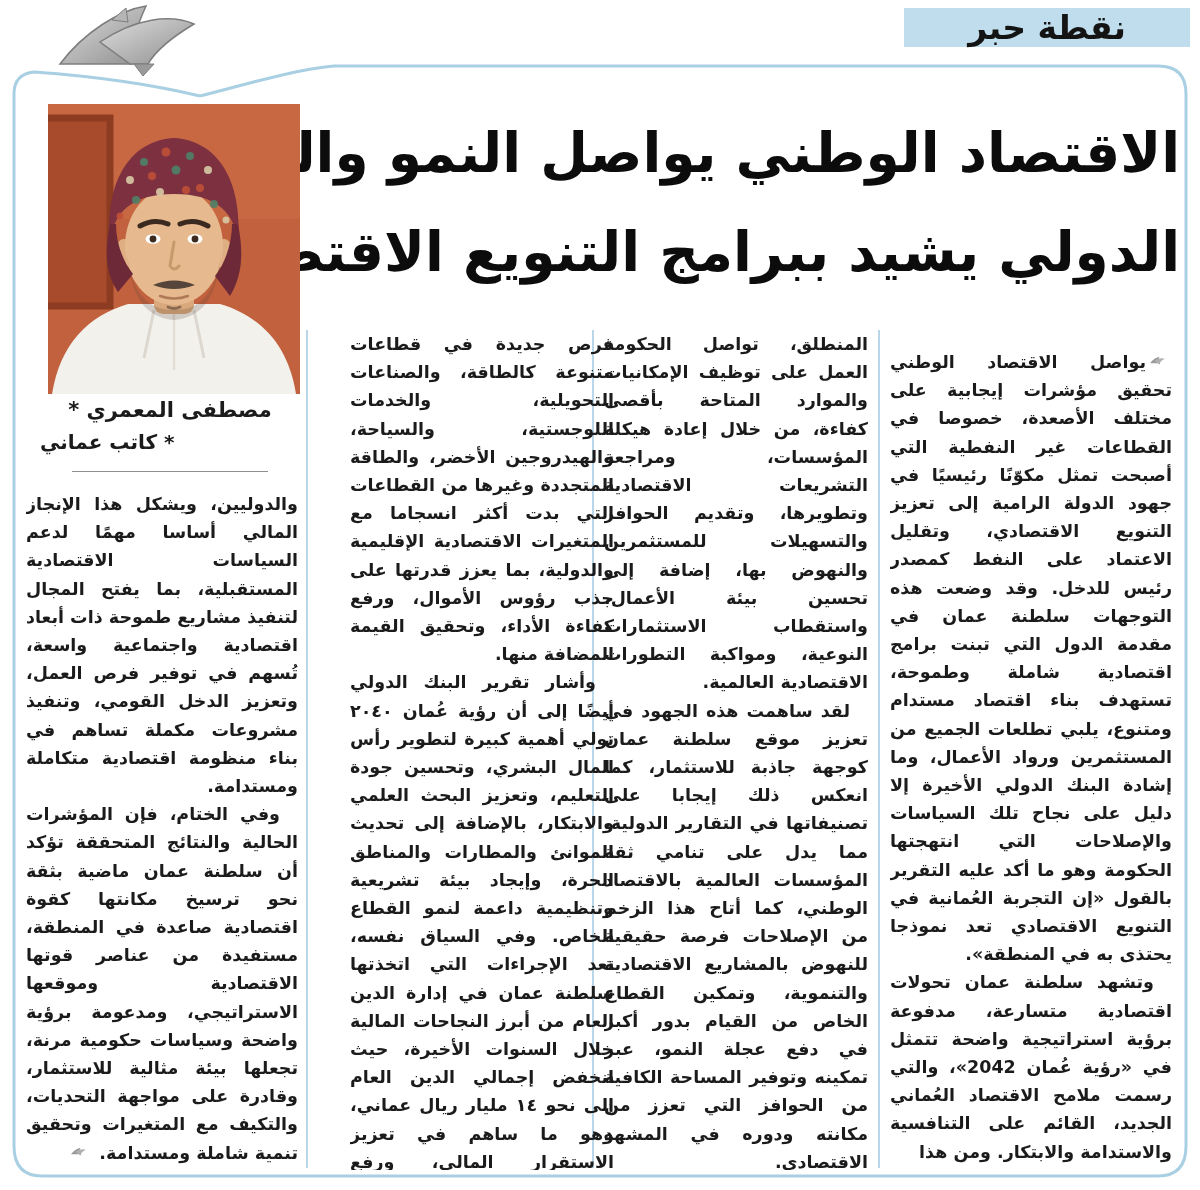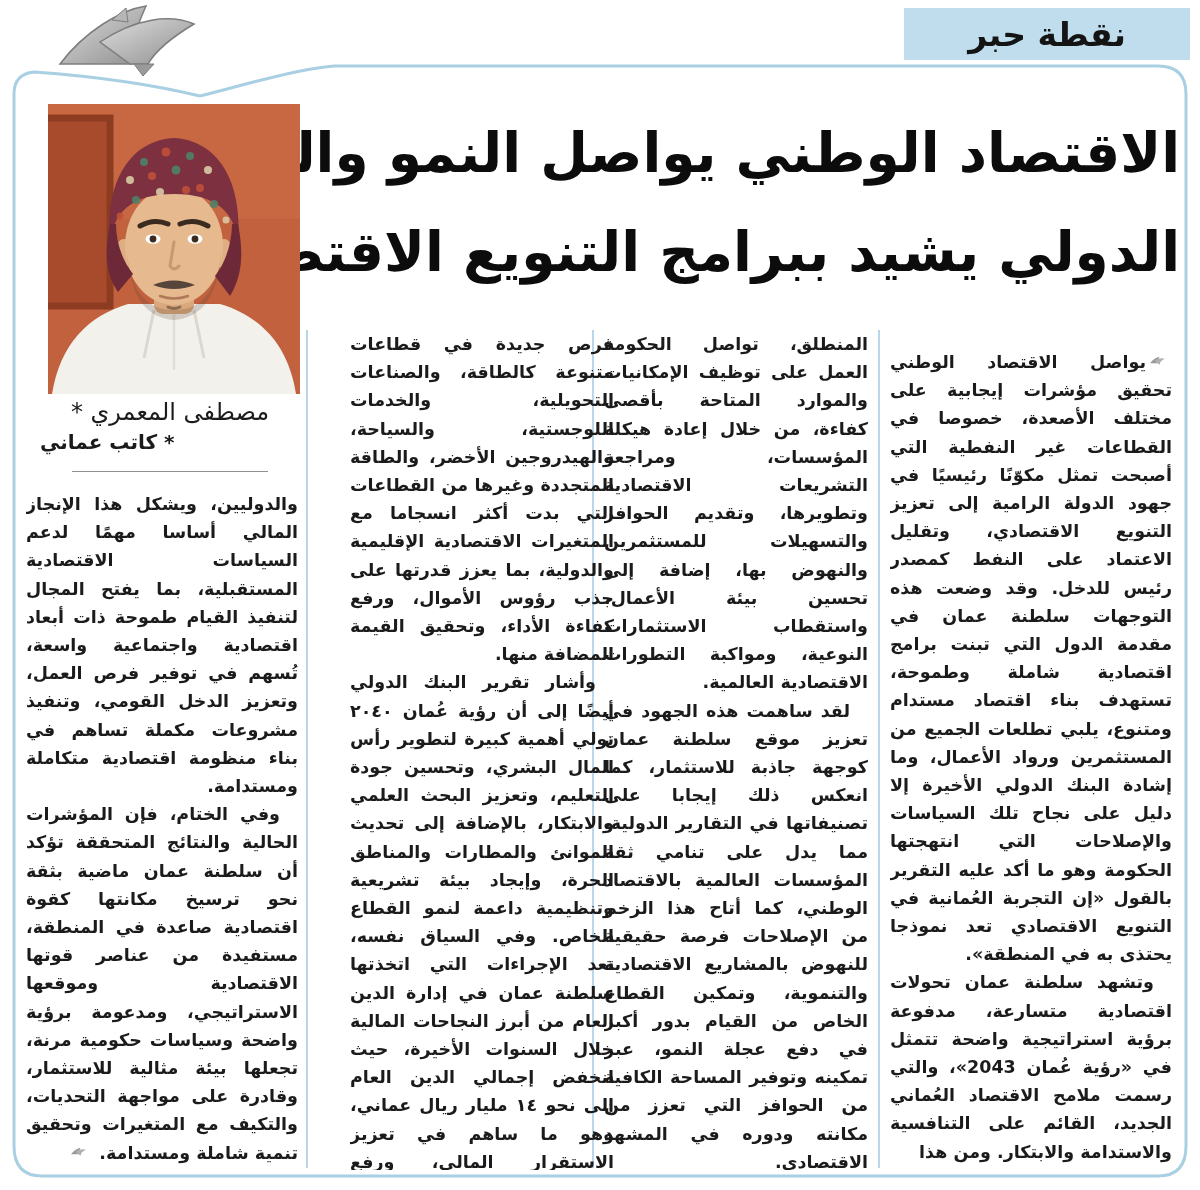--- a/index.html
+++ b/index.html
@@ -6,32 +6,32 @@
   body{
     width:1200px;height:1190px;position:relative;overflow:hidden;
     background:#ffffff;
     font-family:"DejaVu Sans","Liberation Sans",sans-serif;
     color:#1b1b1b;
   }
   .abs{position:absolute;}
 
   
   .banner{
-    left:904px;top:8px;width:286px;height:52px;
+    left:904px;top:8px;width:286px;height:39px;
     display:flex;align-items:center;justify-content:center;
   }
   .banner-title{
     font-size:33px;font-weight:bold;color:#141414;letter-spacing:1px;
   }
   .frame-svg{left:0;top:0;width:1200px;height:1190px;pointer-events:none;}
   .logo-svg{left:42px;top:0;width:200px;height:80px;}
 
   
   .photo{left:48px;top:104px;width:252px;height:290px;overflow:hidden;background:#c2613d;}
-  .author-name{left:40px;top:398px;width:260px;text-align:center;font-size:24px;font-weight:normal;direction:rtl;}
+  .author-name{left:40px;top:398px;width:260px;text-align:center;font-size:21px;font-weight:bold;direction:rtl;}
   .author-title{left:40px;top:430px;width:260px;text-align:left;font-size:20px;font-weight:bold;direction:rtl;}
   .author-divider{left:72px;top:471px;width:196px;height:1px;background:#8f8f8f;}
 
   
   .headline{
     left:322px;top:104px;width:858px;height:210px;
     direction:rtl;text-align:center;
     font-weight:bold;color:#0c0c0c;
   }
   .headline .hl{font-size:55px;line-height:99px;white-space:nowrap;}
@@ -154,34 +154,34 @@
 <div class="abs divider div-a"></div>
 <div class="abs divider div-b"></div>
 <div class="abs divider div-c"></div>
 
 <div class="abs col col-1" dir="rtl">
   <p class="no-indent"><svg class="glyph" viewBox="0 0 200 80">
         <path d="M 18 64 C 42 32, 78 10, 104 6 C 94 28, 88 48, 90 64 Z" fill="#9a9a9a"></path>
         <path d="M 58 42 C 94 18, 128 14, 152 24 C 132 36, 114 50, 106 64 L 88 64 Z" fill="#b0b0b0"></path>
         <path d="M 92 64 L 101 76 L 112 64 Z" fill="#8a8a8a"></path>
       </svg><span>يواصل الاقتصاد الوطني تحقيق مؤشرات إيجابية على مختلف الأصعدة، خصوصا في القطاعات غير النفطية التي أصبحت تمثل مكوّنًا رئيسيًا في جهود الدولة الرامية إلى تعزيز التنويع الاقتصادي، وتقليل الاعتماد على النفط كمصدر رئيس للدخل. وقد وضعت هذه التوجهات سلطنة عمان في مقدمة الدول التي تبنت برامج اقتصادية شاملة وطموحة، تستهدف بناء اقتصاد مستدام ومتنوع، يلبي تطلعات الجميع من المستثمرين ورواد الأعمال، وما إشادة البنك الدولي الأخيرة إلا دليل على نجاح تلك السياسات والإصلاحات التي انتهجتها الحكومة وهو ما أكد عليه التقرير بالقول «إن التجربة العُمانية في التنويع الاقتصادي تعد نموذجا يحتذى به في المنطقة».</span></p>
-  <p>وتشهد سلطنة عمان تحولات اقتصادية متسارعة، مدفوعة برؤية استراتيجية واضحة تتمثل في «رؤية عُمان 2043»، والتي رسمت ملامح الاقتصاد العُماني الجديد، القائم على التنافسية والاستدامة والابتكار. ومن هذا</p>
+  <p>وتشهد سلطنة عمان تحولات اقتصادية متسارعة، مدفوعة برؤية استراتيجية واضحة تتمثل في «رؤية عُمان 2042»، والتي رسمت ملامح الاقتصاد العُماني الجديد، القائم على التنافسية والاستدامة والابتكار. ومن هذا</p>
 </div>
 
 <div class="abs col col-2" dir="rtl">
   <p class="no-indent">المنطلق، تواصل الحكومة العمل على توظيف الإمكانيات والموارد المتاحة بأقصى كفاءة، من خلال إعادة هيكلة المؤسسات، ومراجعة التشريعات الاقتصادية وتطويرها، وتقديم الحوافز والتسهيلات للمستثمرين والنهوض بها، إضافة إلى تحسين بيئة الأعمال، واستقطاب الاستثمارات النوعية، ومواكبة التطورات الاقتصادية العالمية.</p>
   <p>لقد ساهمت هذه الجهود في تعزيز موقع سلطنة عمان كوجهة جاذبة للاستثمار، كما انعكس ذلك إيجابا على تصنيفاتها في التقارير الدولية، مما يدل على تنامي ثقة المؤسسات العالمية بالاقتصاد الوطني، كما أتاح هذا الزخم من الإصلاحات فرصة حقيقية للنهوض بالمشاريع الاقتصادية والتنموية، وتمكين القطاع الخاص من القيام بدور أكبر في دفع عجلة النمو، عبر تمكينه وتوفير المساحة الكافية من الحوافز التي تعزز من مكانته ودوره في المشهد الاقتصادي.</p>
 
 </div>
 
 <div class="abs col col-3" dir="rtl">
   <p class="no-indent">فرص جديدة في قطاعات متنوعة كالطاقة، والصناعات التحويلية، والخدمات اللوجستية، والسياحة، والهيدروجين الأخضر، والطاقة المتجددة وغيرها من القطاعات التي بدت أكثر انسجاما مع المتغيرات الاقتصادية الإقليمية والدولية، بما يعزز قدرتها على جذب رؤوس الأموال، ورفع كفاءة الأداء، وتحقيق القيمة المضافة منها.</p>
   <p>وأشار تقرير البنك الدولي أيضًا إلى أن رؤية عُمان ٢٠٤٠ تولي أهمية كبيرة لتطوير رأس المال البشري، وتحسين جودة التعليم، وتعزيز البحث العلمي والابتكار، بالإضافة إلى تحديث الموانئ والمطارات والمناطق الحرة، وإيجاد بيئة تشريعية وتنظيمية داعمة لنمو القطاع الخاص. وفي السياق نفسه، تعد الإجراءات التي اتخذتها سلطنة عمان في إدارة الدين العام من أبرز النجاحات المالية خلال السنوات الأخيرة، حيث انخفض إجمالي الدين العام إلى نحو ١٤ مليار ريال عماني، وهو ما ساهم في تعزيز الاستقرار المالي، ورفع التصنيفات الائتمانية، وإعادة الثقة للمستثمرين المحليين</p>
 </div>
 
 <div class="abs col col-4" dir="rtl">
-  <p class="no-indent">والدوليين، ويشكل هذا الإنجاز المالي أساسا مهمًا لدعم السياسات الاقتصادية المستقبلية، بما يفتح المجال لتنفيذ القيام طموحة ذات أبعاد اقتصادية واجتماعية واسعة، تُسهم في توفير فرص العمل، وتعزيز الدخل القومي، وتنفيذ مشروعات مكملة تساهم في بناء منظومة اقتصادية متكاملة ومستدامة.</p>
+  <p class="no-indent">والدوليين، ويشكل هذا الإنجاز المالي أساسا مهمًا لدعم السياسات الاقتصادية المستقبلية، بما يفتح المجال لتنفيذ مشاريع طموحة ذات أبعاد اقتصادية واجتماعية واسعة، تُسهم في توفير فرص العمل، وتعزيز الدخل القومي، وتنفيذ مشروعات مكملة تساهم في بناء منظومة اقتصادية متكاملة ومستدامة.</p>
   <p><span>وفي الختام، فإن المؤشرات الحالية والنتائج المتحققة تؤكد أن سلطنة عمان ماضية بثقة نحو ترسيخ مكانتها كقوة اقتصادية صاعدة في المنطقة، مستفيدة من عناصر قوتها الاقتصادية وموقعها الاستراتيجي، ومدعومة برؤية واضحة وسياسات حكومية مرنة، تجعلها بيئة مثالية للاستثمار، وقادرة على مواجهة التحديات، والتكيف مع المتغيرات وتحقيق تنمية شاملة ومستدامة.</span> <svg class="glyph" viewBox="0 0 200 80">
         <path d="M 18 64 C 42 32, 78 10, 104 6 C 94 28, 88 48, 90 64 Z" fill="#9a9a9a"></path>
         <path d="M 58 42 C 94 18, 128 14, 152 24 C 132 36, 114 50, 106 64 L 88 64 Z" fill="#b0b0b0"></path>
         <path d="M 92 64 L 101 76 L 112 64 Z" fill="#8a8a8a"></path>
       </svg></p>
 </div>
 
 </body></html>

